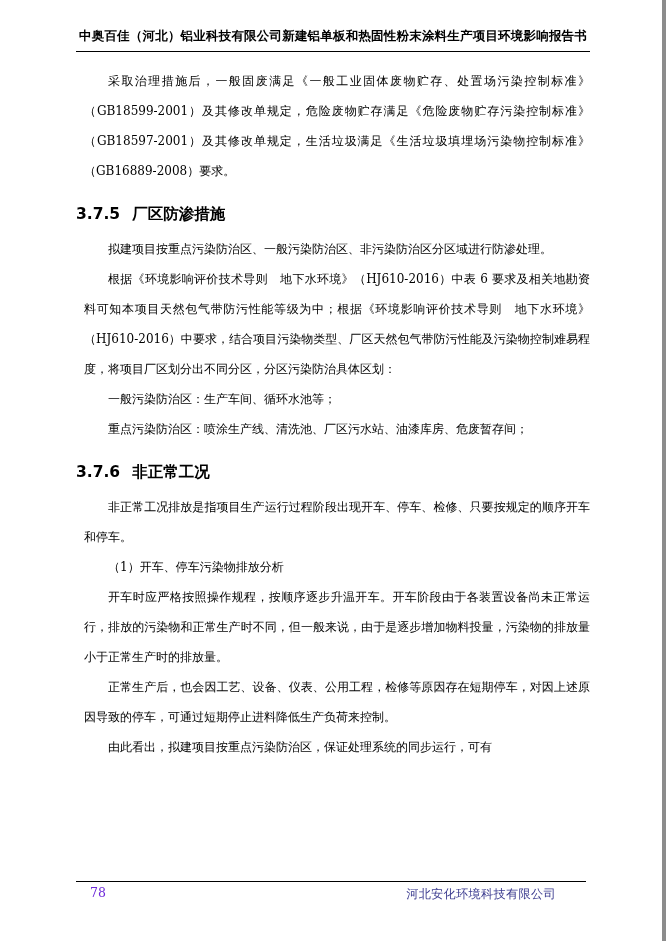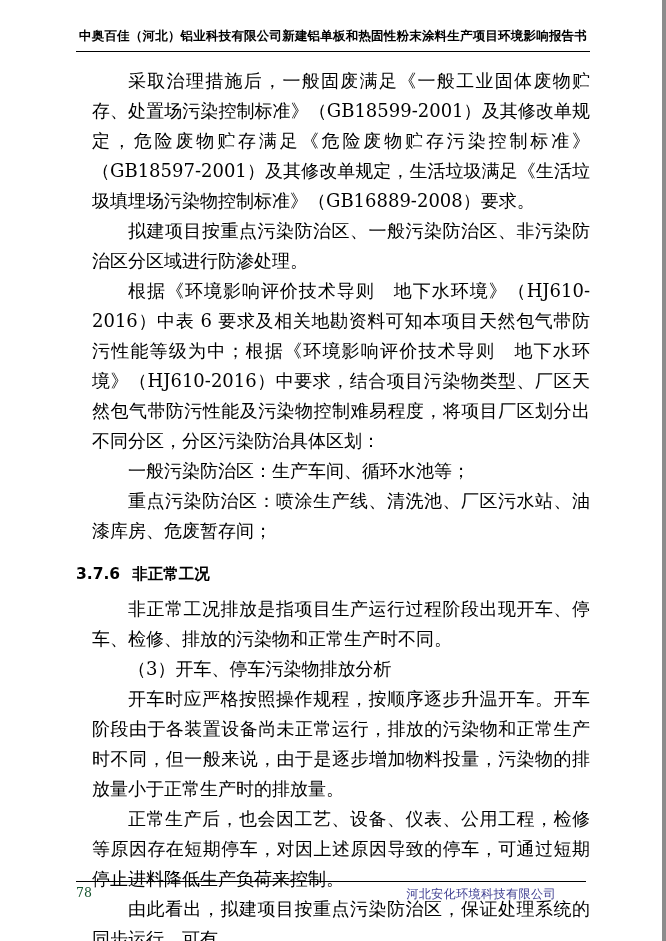--- a/index.html
+++ b/index.html
@@ -31,22 +31,22 @@
     text-align: center;
     padding-bottom: 6px;
     border-bottom: 1px solid #000;
     white-space: nowrap;
     color: #000;
   }
   .body-block {
     margin-top: 14px;
   }
   p.para {
-    margin: 0 0 0 16px;
-    font-size: 18px;
+    margin: 0 0 0 8px;
+    font-size: 12px;
     line-height: 30px;
     text-align: justify;
     text-justify: inter-ideograph;
     text-indent: 2em;
     color: #000;
   }
   h3.heading {
     font-family: "DejaVu Sans", "Liberation Sans", sans-serif;
     font-size: 15.5px;
     font-weight: bold;
@@ -67,25 +67,25 @@
   }
   .footer-line {
     border-top: 1px solid #000;
     position: absolute;
     left: 0;
     right: 0;
     top: 0;
   }
   .page-num {
     position: absolute;
-    left: 0;
+    left: 14px;
     top: 4px;
     font-size: 12.5px;
     font-family: "DejaVu Serif", "Liberation Serif", serif;
-    color: #14532d;
+    color: #6d28d9;
   }
   .footer-company {
     position: absolute;
     right: 30px;
     top: 5px;
     font-size: 12.2px;
     font-family: "DejaVu Sans", "Liberation Sans", sans-serif;
     color: #3b3b8f;
     letter-spacing: 0.3px;
     padding-left: 21px;
@@ -97,32 +97,35 @@
 <div class="page">
 
   <div class="content">
 
     <div class="header">中奥百佳（河北）铝业科技有限公司新建铝单板和热固性粉末涂料生产项目环境影响报告书</div>
 
     <div class="body-block">
 
       <p class="para">采取治理措施后，一般固废满足《一般工业固体废物贮存、处置场污染控制标准》（GB18599-2001）及其修改单规定，危险废物贮存满足《危险废物贮存污染控制标准》（GB18597-2001）及其修改单规定，生活垃圾满足《生活垃圾填埋场污染物控制标准》（GB16889-2008）要求。</p>
 
+      <h3 class="heading">
+        <span class="num">3.7.5</span><span>厂区防渗措施</span>
+      </h3>
 
       <p class="para">拟建项目按重点污染防治区、一般污染防治区、非污染防治区分区域进行防渗处理。</p>
       <p class="para">根据《环境影响评价技术导则　地下水环境》（HJ610-2016）中表 6 要求及相关地勘资料可知本项目天然包气带防污性能等级为中；根据《环境影响评价技术导则　地下水环境》（HJ610-2016）中要求，结合项目污染物类型、厂区天然包气带防污性能及污染物控制难易程度，将项目厂区划分出不同分区，分区污染防治具体区划：</p>
       <p class="para">一般污染防治区：生产车间、循环水池等；</p>
       <p class="para">重点污染防治区：喷涂生产线、清洗池、厂区污水站、油漆库房、危废暂存间；</p>
 
       <h3 class="heading">
         <span class="num">3.7.6</span><span>非正常工况</span>
       </h3>
 
-      <p class="para">非正常工况排放是指项目生产运行过程阶段出现开车、停车、检修、排放的污染物和正常生产时不同。</p>
-      <p class="para">（3）开车、停车污染物排放分析</p>
+      <p class="para">非正常工况排放是指项目生产运行过程阶段出现开车、停车、检修、只要按规定的顺序开车和停车。</p>
+      <p class="para">（1）开车、停车污染物排放分析</p>
       <p class="para">开车时应严格按照操作规程，按顺序逐步升温开车。开车阶段由于各装置设备尚未正常运行，排放的污染物和正常生产时不同，但一般来说，由于是逐步增加物料投量，污染物的排放量小于正常生产时的排放量。</p>
       <p class="para">正常生产后，也会因工艺、设备、仪表、公用工程，检修等原因存在短期停车，对因上述原因导致的停车，可通过短期停止进料降低生产负荷来控制。</p>
       <p class="para">由此看出，拟建项目按重点污染防治区，保证处理系统的同步运行，可有</p>
 
     </div>
   </div>
 
   <div class="footer">
     <div class="footer-line"></div>
     <div class="page-num">78</div>

